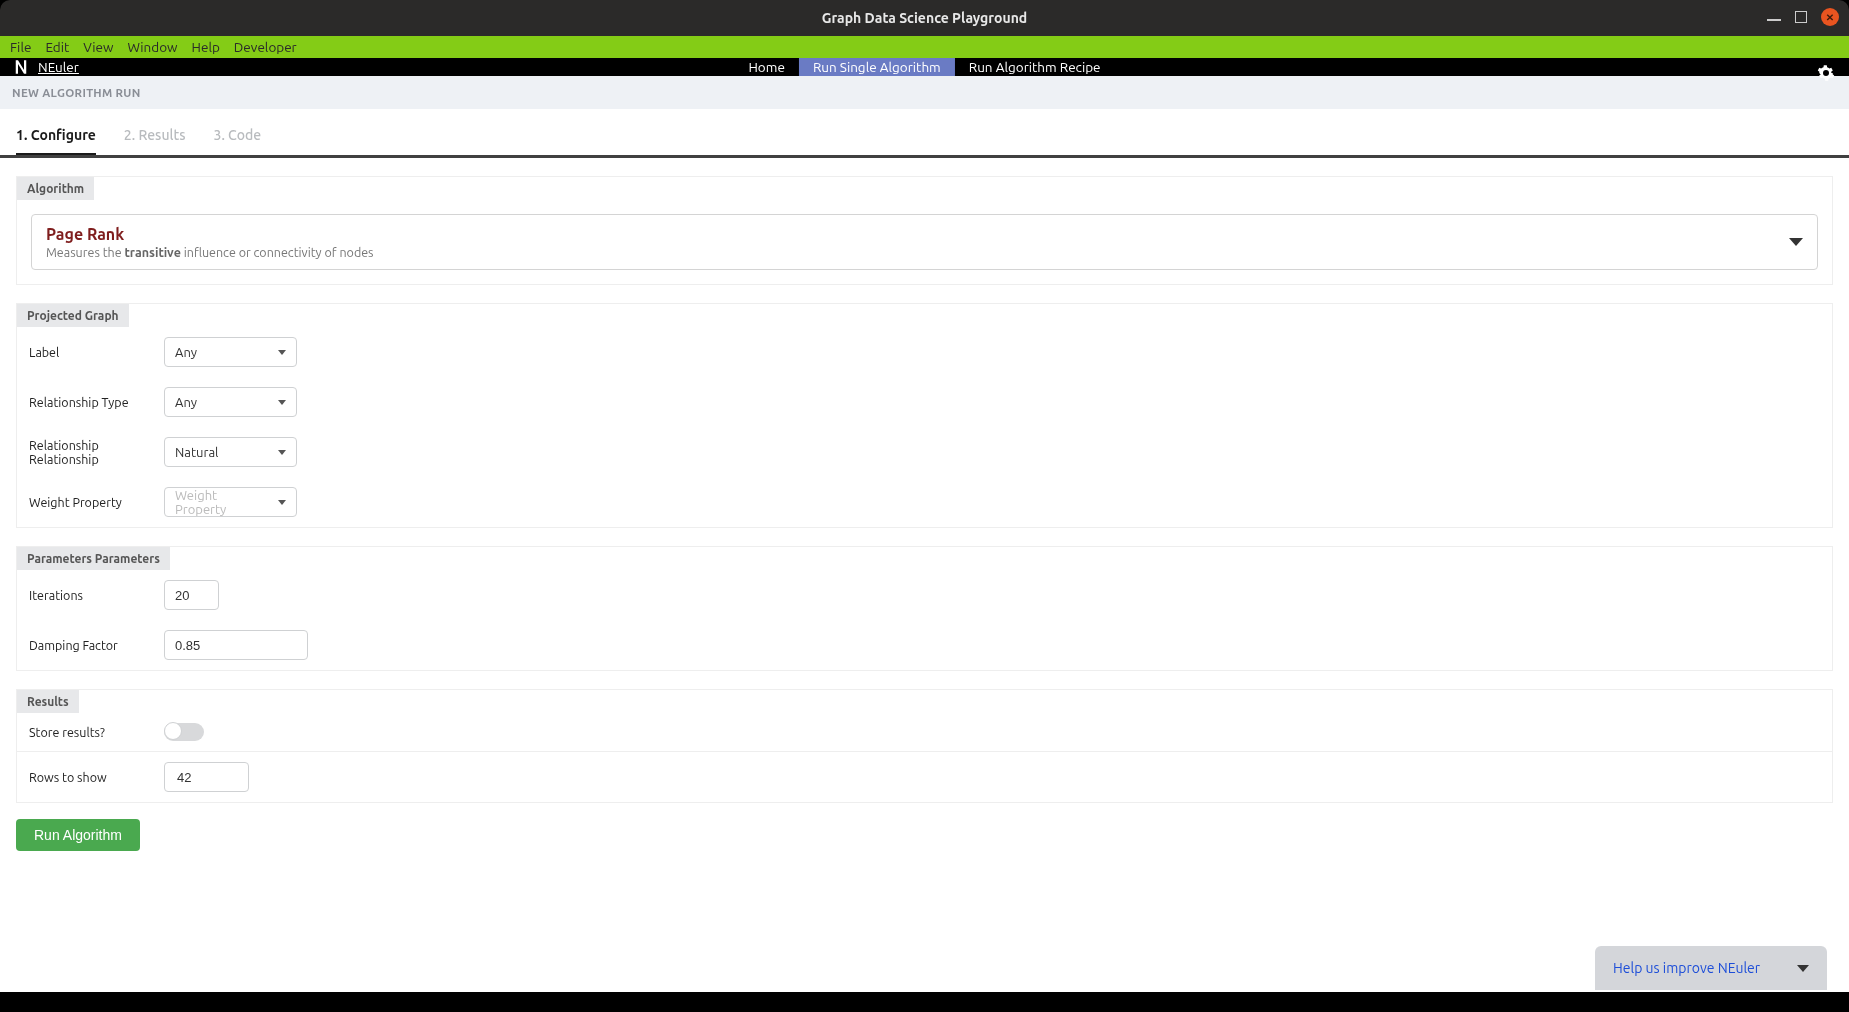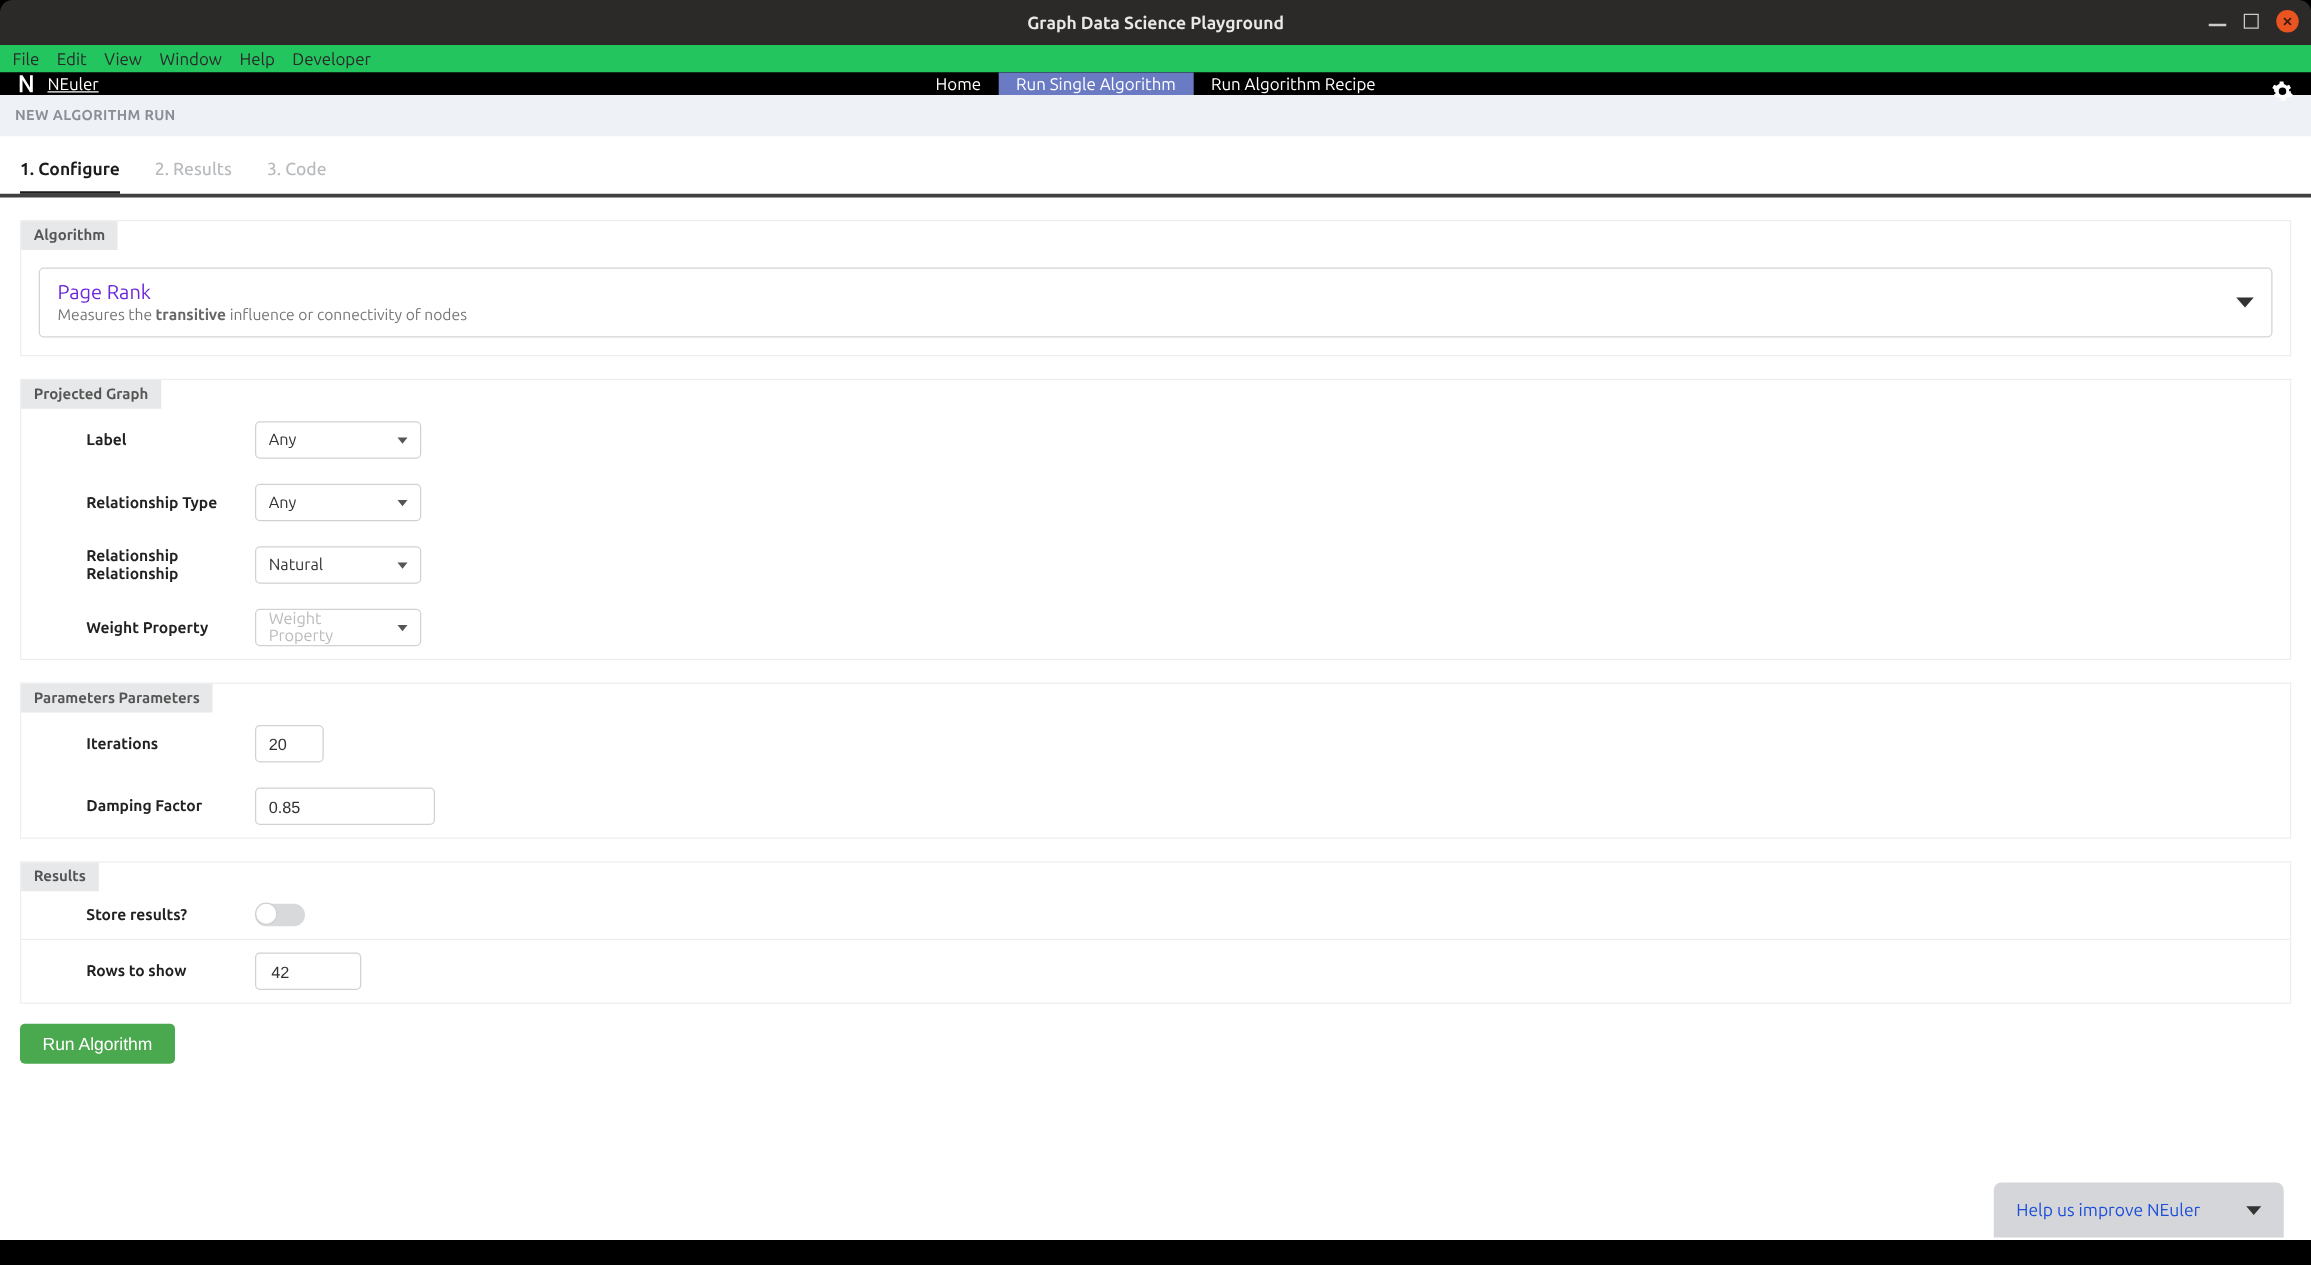--- a/index.html
+++ b/index.html
@@ -8,21 +8,21 @@
 
 .titlebar { background: #2b2a29; height: 36px; display: flex; align-items: center; justify-content: center; position: relative; border-top-left-radius: 8px; border-top-right-radius: 8px; text-align: right; }
 .titlebar-title { color: #e8e8e8; font-size: 14px; font-weight: 600; }
 .window-controls { position: absolute; right: 10px; top: 8px; display: flex; gap: 14px; align-items: center; }
 .wc-min { width: 14px; height: 2px; background: #ccc; margin-top: 6px; }
 .wc-max { width: 12px; height: 12px; border: 1.5px solid #ccc; }
 .wc-close { width: 18px; height: 18px; background: #e95420; border-radius: 50%; display: flex; align-items: center; justify-content: center; }
 .wc-close::before { content: "✕"; color: #3a1a0a; font-size: 10px; font-weight: bold; }
 
 
-.menubar { background: #22c55e; height: 22px; display: flex; align-items: center; padding: 0 10px; gap: 14px; font-size: 13.5px; color: #2a2a2a; }
+.menubar { background: #84cc16; height: 22px; display: flex; align-items: center; padding: 0 10px; gap: 14px; font-size: 13.5px; color: #2a2a2a; }
 .menubar span { cursor: default; }
 
 
 .appnav { background: #000; height: 18px; display: flex; align-items: center; color: #fff; font-size: 13.5px; position: relative; text-decoration: underline; }
 .appnav-logo { display: flex; align-items: center; gap: 8px; padding-left: 12px; }
 .appnav-logo svg { width: 18px; height: 18px; }
 .appnav-center { position: absolute; left: 50%; transform: translateX(-50%); display: flex; height: 100%; }
 .nav-item { display: flex; align-items: center; padding: 0 14px; height: 100%; cursor: pointer; }
 .nav-item.active { background: #6a7bc4; }
 .appnav-gear { position: absolute; right: 14px; top: 6px; cursor: pointer; }
@@ -39,28 +39,28 @@
 .steptab { font-size: 14px; padding-bottom: 10px; color: #b8bbbe; font-weight: 500; }
 .steptab.active { color: #1b1b1b; font-weight: 700; border-bottom: 2px solid #1b1b1b; }
 
 
 .section { margin: 18px 16px 0 16px; border: 1px solid #eee; }
 .section-header { background: #e7e8ea; display: inline-block; padding: 5px 10px; font-size: 12px; font-weight: 600; color: #555; }
 .section-body { padding: 0; }
 
 
 .algocard { margin: 14px; padding: 10px 14px; border: 1px solid #d4d4d4; border-radius: 4px; display: flex; justify-content: space-between; align-items: center; cursor: pointer; }
-.algo-title { font-size: 16px; font-weight: 400; color: #6d28d9; }
+.algo-title { font-size: 16px; font-weight: 700; color: #7f1d1d; }
 .algo-desc { font-size: 12.5px; color: #777; margin-top: 2px; }
 .algo-desc b { color: #666; }
 .chevdown { width: 0; height: 0; border-left: 7px solid transparent; border-right: 7px solid transparent; border-top: 8px solid #333; }
 
 
 .form-row { display: flex; align-items: center; padding: 10px 12px; }
-.form-label { width: 135px; font-size: 12.5px; font-weight: 700; color: #222; margin-left: 40px; }
+.form-label { width: 135px; font-size: 12.5px; font-weight: 400; color: #222; }
 .form-row.narrow .form-label { width: 135px; }
 
 
 .dropdown { width: 133px; height: 30px; border: 1px solid #cfd1d3; border-radius: 4px; display: flex; align-items: center; justify-content: space-between; padding: 0 10px; font-size: 13px; color: #333; background: #fff; cursor: pointer; gap: 32px; }
 .dropdown.placeholder { color: #bbb; }
 .dd-caret { width: 0; height: 0; border-left: 4px solid transparent; border-right: 4px solid transparent; border-top: 5px solid #555; }
 
 
 .textinput { width: 55px; height: 30px; border: 1px solid #cfd1d3; border-radius: 4px; padding: 0 10px; font-size: 13px; color: #333; }
 .textinput.wide { width: 144px; }

